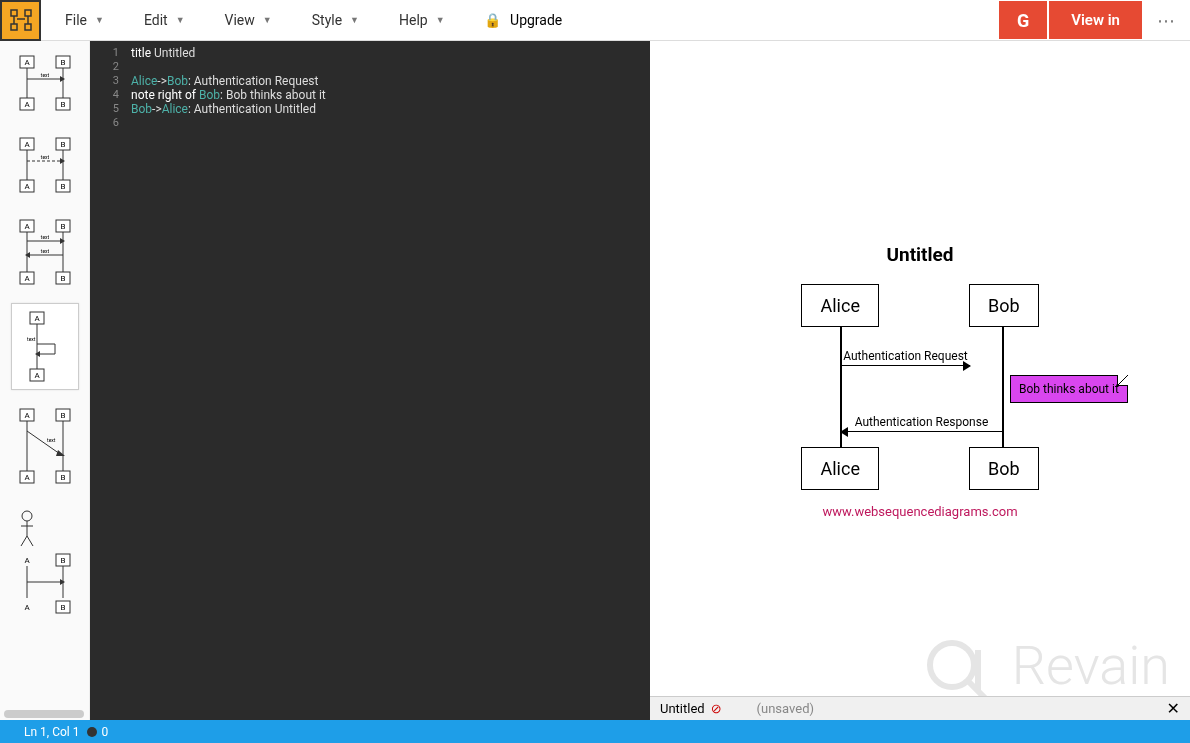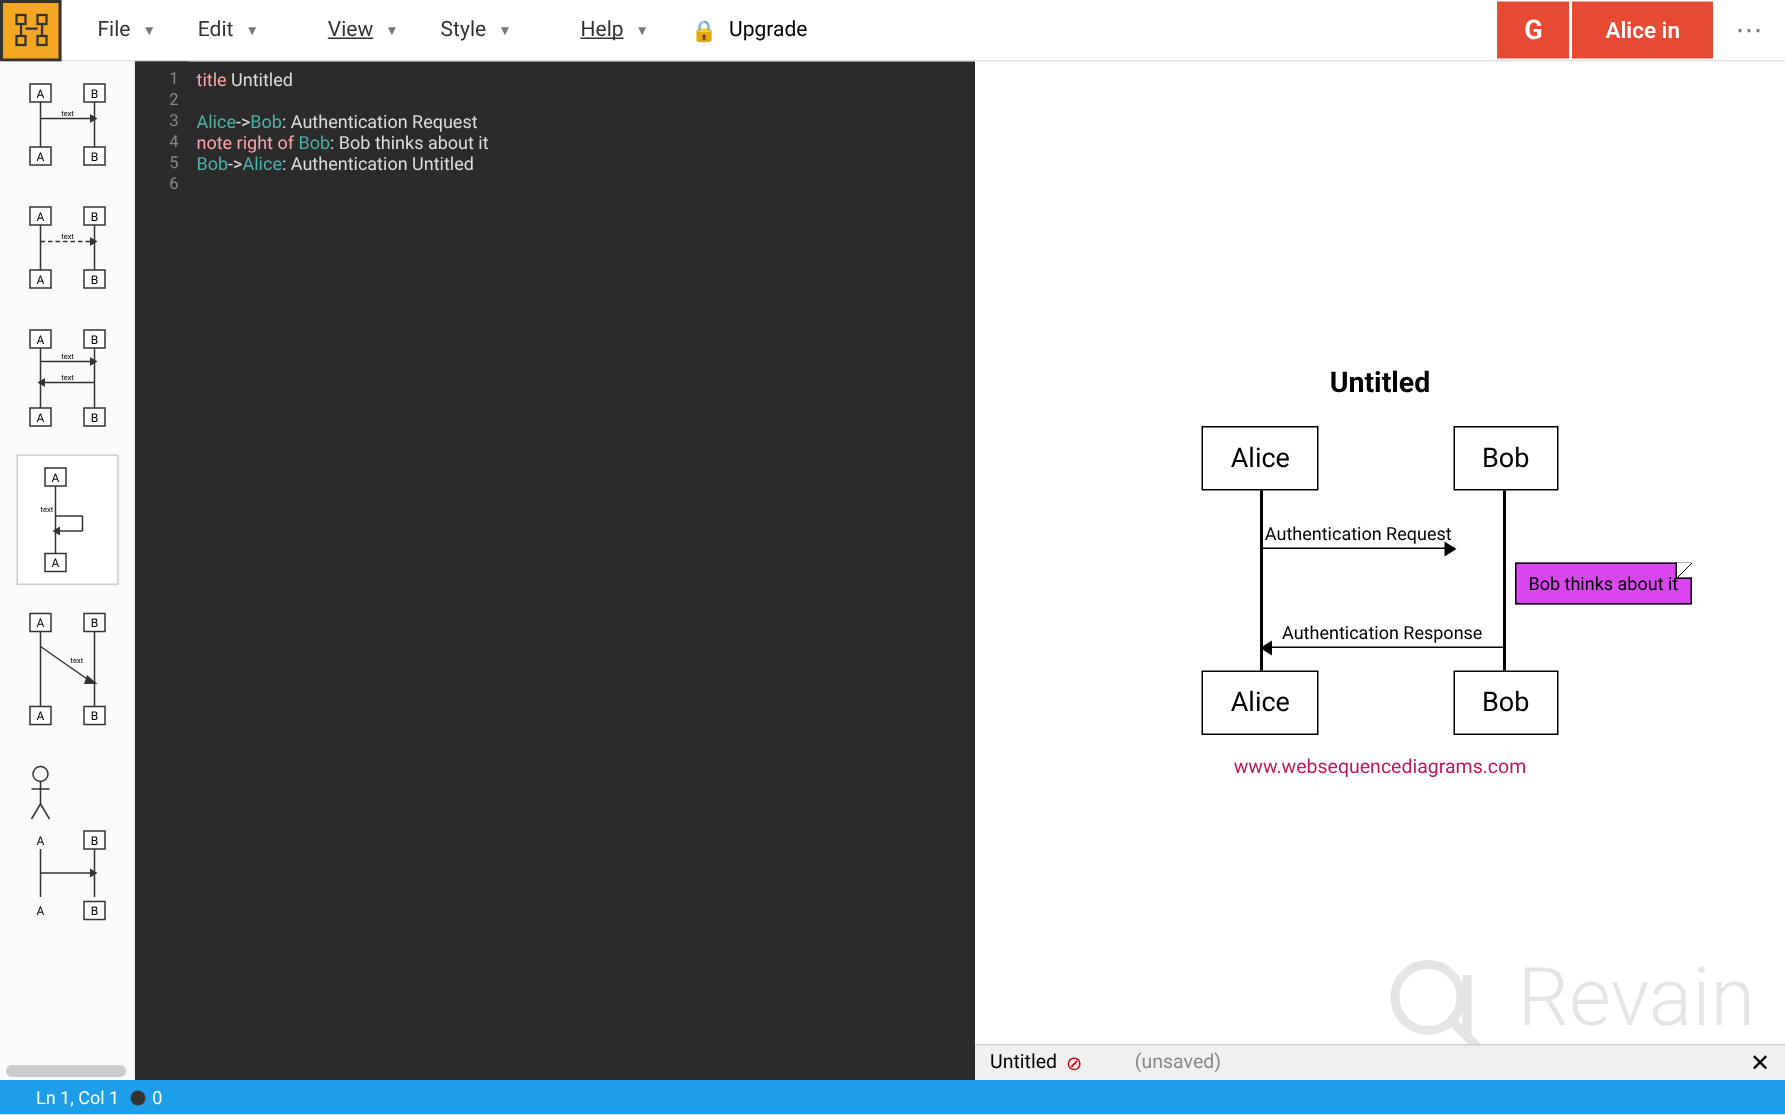--- a/index.html
+++ b/index.html
@@ -1,40 +1,40 @@
 <!DOCTYPE html>
 <html><head>
 <meta charset="utf-8">
 <style>
 * { margin:0; padding:0; box-sizing:border-box; font-family:-apple-system,BlinkMacSystemFont,"Segoe UI",Roboto,sans-serif; }
 body { width:1190px; height:743px; overflow:hidden; background:#fff; position:relative; }
 .topbar { height:41px; display:flex; align-items:center; border-bottom:1px solid #ddd; background:#fff; }
 .logo { width:41px; height:41px; background:#f5a623; display:flex; align-items:center; justify-content:center; border:2px solid #333; }
 .logo svg { width:24px; height:24px; }
-.menus { display:flex; gap:4px; margin-left:12px; }
+.menus { display:flex; gap:16px; margin-left:12px; }
 .menu { padding:6px 12px; font-size:14px; color:#333; cursor:pointer; display:flex; align-items:center; gap:8px; }
 .menu-caret { font-size:9px; color:#777; }
-.underline { text-decoration:underline; text-decoration-skip-ink:none;margin-left:18px; }
+.underline { text-decoration-skip-ink:none; }
 .upgrade { display:flex; align-items:center; gap:8px; padding:6px 12px; font-size:14px; cursor:pointer; }
 .right { margin-left:auto; display:flex; align-items:center; gap:0; }
 .google { width:48px; height:38px; background:#e64a33; display:flex; align-items:center; justify-content:center; color:#fff; font-weight:bold; font-size:18px; }
 .signin { height:38px; padding:0 22px; background:#e64a33; color:#fff; font-size:15px; font-weight:600; display:flex; align-items:center; margin-left:2px; }
 .more { width:40px; height:38px; display:flex; align-items:center; justify-content:center; color:#777; font-size:18px; margin:0 4px; }
 .main { display:flex; height:679px; position:relative; }
 .palette { width:90px; background:#fafafa; border-right:1px solid #eee; padding:6px 0 0 0; overflow-y:auto; position:relative; }
 .palette::-webkit-scrollbar { width:8px; }
 .thumb { width:68px; margin:0 auto 10px auto; padding:5px 3px; border:1px solid transparent; }
 .thumb.sel { border:1px solid #ccc; background:#fff; box-shadow:0 0 2px rgba(0,0,0,.1); }
 .thumb svg { width:100%; display:block; }
 .editor { width:560px; background:#2b2b2b; display:flex; font-family:Consolas,Monaco,monospace; font-size:12px; line-height:16px; }
 .gutter { width:35px; background:#2b2b2b; color:#888; text-align:right; padding:4px 6px 0 0; }
 .gutter div { height:14px; font-size:11px; }
 .code { flex:1; padding:4px 0 0 6px; color:#ddd; }
 .code div { height:14px; white-space:pre; }
-.kw { color:#fca5a5; }
+.kw { color:#ffffff; }
 .actor { color:#4db1a8; }
 .str { color:#ddd; }
 .preview { flex:1; background:#fff; position:relative; display:flex; align-items:center; justify-content:center; }
 .diagram { position:relative; width:420px; }
 .dtitle { text-align:center; font-size:19px; font-weight:bold; margin-bottom:18px; }
 .row { display:flex; justify-content:center; gap:90px; }
 .box { border:1.5px solid #000; padding:10px 18px; font-size:18px; background:#fff; }
 .lines { position:relative; height:120px; }
 .lifeline { position:absolute; top:0; bottom:0; width:1.5px; background:#000; }
 .msg { position:absolute; font-size:12px; }
@@ -90,21 +90,21 @@
         <span class="underline">Help</span>
         <span class="menu-caret">▼</span>
       </div>
     <div class="upgrade">
         <span>🔒</span>
         <span>Upgrade</span>
       </div>
   </div>
   <div class="right">
     <div class="google">G</div>
-    <div class="signin">Alice in</div>
+    <div class="signin">View in</div>
     <div class="more">⋯</div>
   </div>
 </div>
 
 <div class="main">
   <div class="palette">
     <div class="thumb">
         <svg viewBox="0 0 60 60">
           <rect x="5" y="3" width="14" height="12" fill="#fff" stroke="#333"></rect>
           <text x="12" y="12" font-size="8" text-anchor="middle">A</text>

